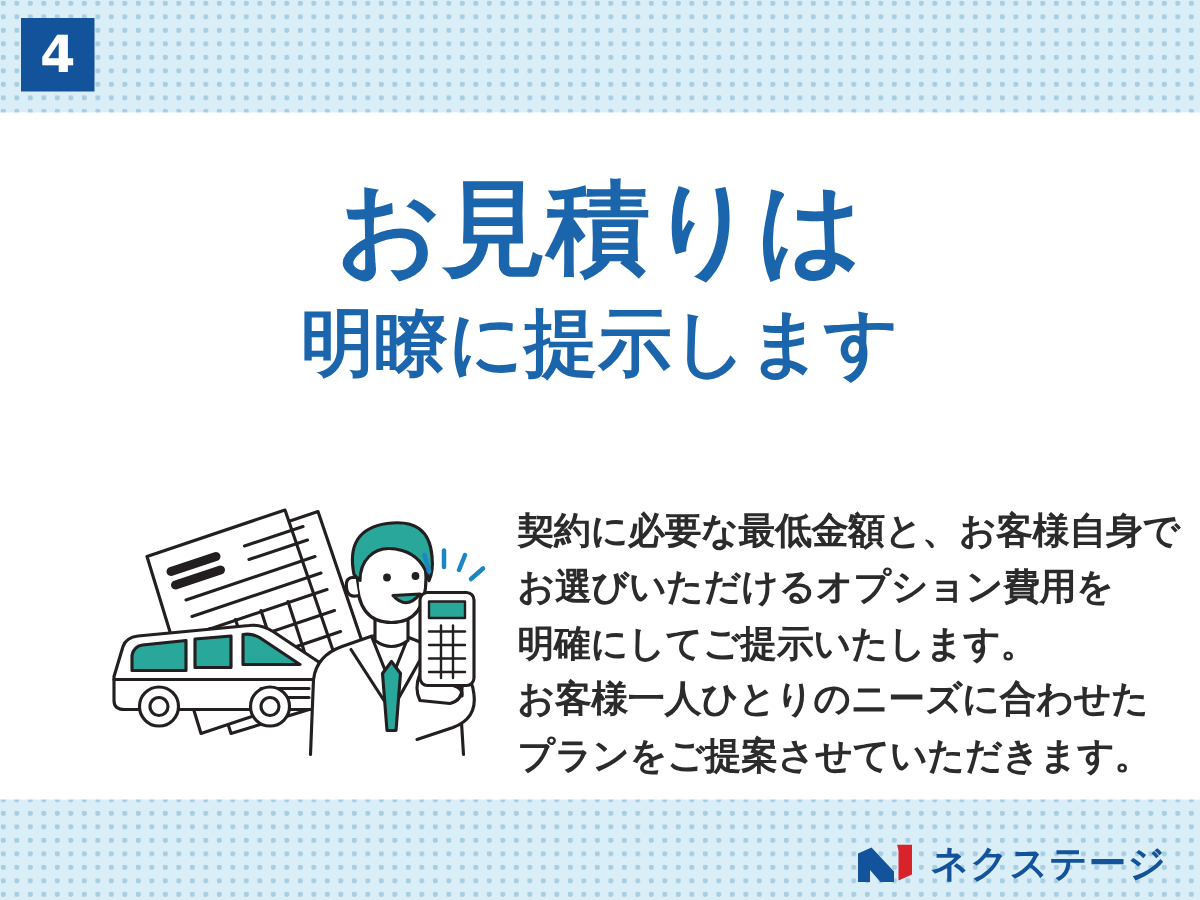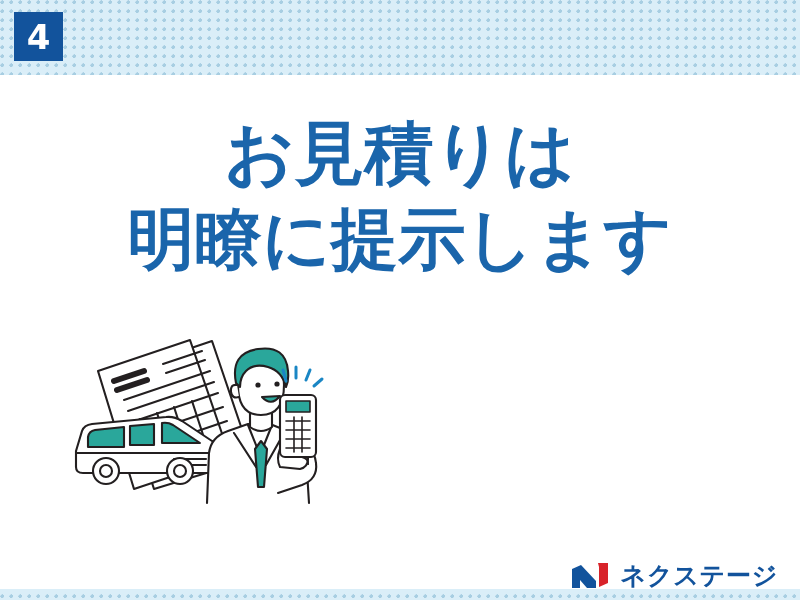--- a/index.html
+++ b/index.html
@@ -44,21 +44,21 @@
     line-height: 1;
     font-family: "DejaVu Sans", sans-serif;
   }
 
   
   .panel {
     position: absolute;
     left: 0;
     top: 75px;
     width: 800px;
-    height: 514px;
+    height: 458px;
     background: #ffffff;
   }
 
   
   .headline {
     position: absolute;
     left: 0;
     top: 38px;
     width: 800px;
     text-align: center;
@@ -67,21 +67,21 @@
     letter-spacing: 0.02em;
     line-height: 1.18;
     font-family: "DejaVu Sans", "Liberation Sans", sans-serif;
   }
   .headline .l1 {
     display: block;
     font-size: 69px;
   }
   .headline .l2 {
     display: block;
-    font-size: 67px;
+    font-size: 49px;
     margin-top: 6px;
   }
 
   
   .body-copy {
     position: absolute;
     left: 345px;
     top: 260px;
     width: 420px;
     color: #2b2b2b;
@@ -134,20 +134,27 @@
     <span class="badge-num">4</span>
   </div>
 
   <div class="panel">
 
     <div class="headline">
       <span class="l1">お見積りは</span>
       <span class="l2">明瞭に提示します</span>
     </div>
 
+    <div class="body-copy">
+      <span>契約に必要な最低金額と、お客様自身で</span>
+      <span>お選びいただけるオプション費用を</span>
+      <span>明確にしてご提示いたします。</span>
+      <span>お客様一人ひとりのニーズに合わせた</span>
+      <span>プランをご提案させていただきます。</span>
+    </div>
 
     <div class="illo">
       <svg viewBox="0 0 272 168" width="272" height="168">
         <g fill="none" stroke="#231f20" stroke-width="2.1" stroke-linejoin="round" stroke-linecap="round">
 
           <g>
             <path d="M55 36 L150 4 L190 122 L92 152 Z" fill="#ffffff"></path>
           </g>
 
           <g>

